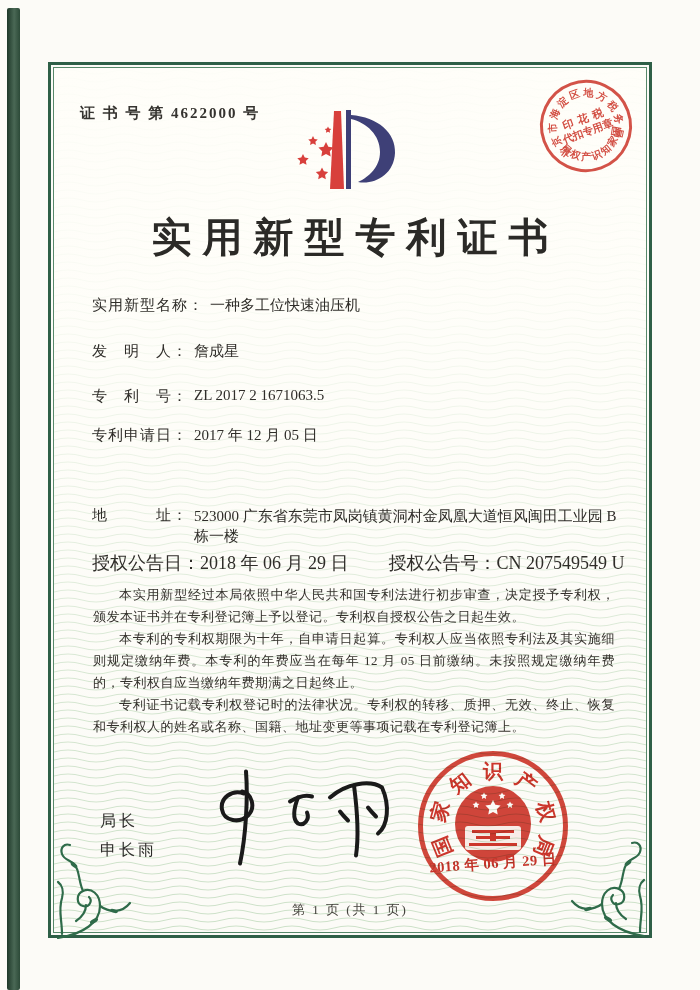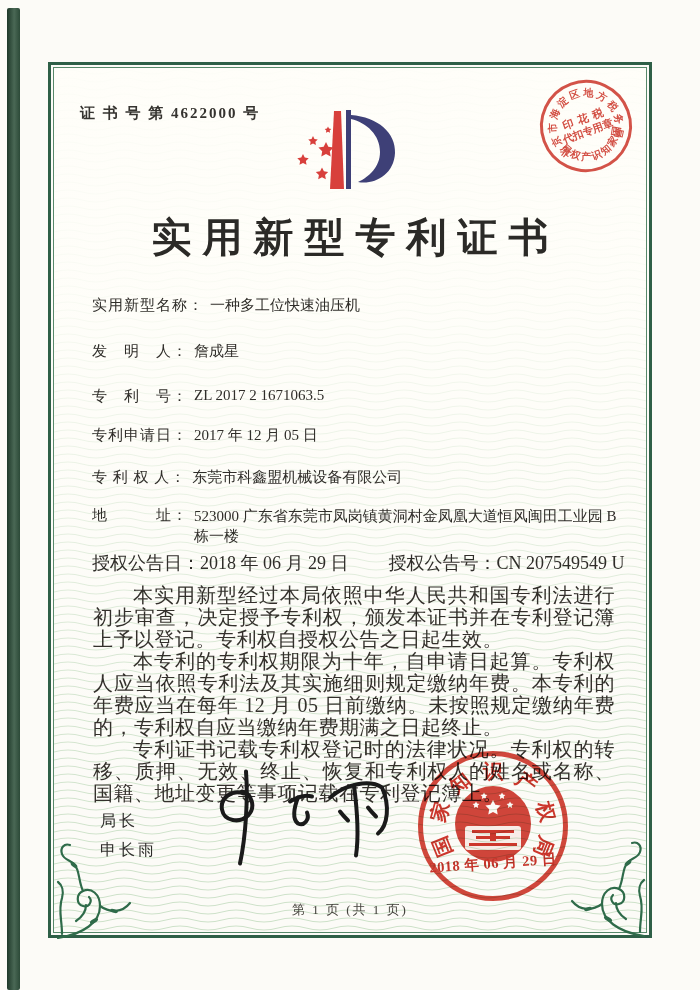--- a/index.html
+++ b/index.html
@@ -37,21 +37,21 @@
   .row { position:absolute; left:92px; font-size:15px; color:#2f2d29; font-weight:400; white-space:nowrap; }
   .row .lbl { display:inline-block; letter-spacing:1px; vertical-align:top; }
   .row .val { display:inline-block; margin-left:6px; vertical-align:top; }
   .row.addr { white-space:normal; }
   .row.addr .val { width:438px; line-height:20px; }
   .r1{top:296px} .r2{top:342px} .r3{top:387px} .r4{top:426px} .r5{top:468px} .r6{top:506px}
   .grant { position:absolute; left:92px; top:551px; font-size:18px; color:#2f2d29; font-weight:500; white-space:nowrap; }
   .grant .pair2 { margin-left:40px; }
 
   .body-text { position:absolute; left:93px; top:584px; width:522px; }
-  .body-text p { font-size:20px; line-height:22px; color:#33302b; text-align:justify;
+  .body-text p { font-size:13px; line-height:22px; color:#33302b; text-align:justify;
                  text-indent:2em; letter-spacing:0.5px; }
 
   .director { position:absolute; left:100px; top:806px; font-family:"Liberation Sans", sans-serif;
               font-size:16px; color:#2c2b29; letter-spacing:3px; line-height:29px; }
 
   .signature { position:absolute; left:202px; top:762px; width:200px; height:108px; }
 
   
   .seal { position:absolute; left:418px; top:751px; width:150px; height:150px;
           mix-blend-mode:multiply; }
@@ -178,23 +178,20 @@
   </div>
   <div class="row r2">
     <span class="lbl">发　明　人：</span><span class="val">詹成星</span>
   </div>
   <div class="row r3">
     <span class="lbl">专　利　号：</span><span class="val">ZL 2017 2 1671063.5</span>
   </div>
   <div class="row r4">
     <span class="lbl">专利申请日：</span><span class="val">2017 年 12 月 05 日</span>
   </div>
-  <div class="row r5">
-    <span class="lbl">专 利 权 人：</span><span class="val">东莞市科鑫盟机械设备有限公司</span>
-  </div>
   <div class="row r6 addr">
     <span class="lbl">地　　　址：</span><span class="val">523000 广东省东莞市凤岗镇黄洞村金凤凰大道恒风闽田工业园 B 栋一楼</span>
   </div>
 
   <div class="grant">
     <span>授权公告日：</span><span>2018 年 06 月 29 日</span><span class="pair2">授权公告号：</span><span>CN 207549549 U</span>
   </div>
 
   <div class="body-text">
     <p>本实用新型经过本局依照中华人民共和国专利法进行初步审查，决定授予专利权，颁发本证书并在专利登记簿上予以登记。专利权自授权公告之日起生效。</p>

